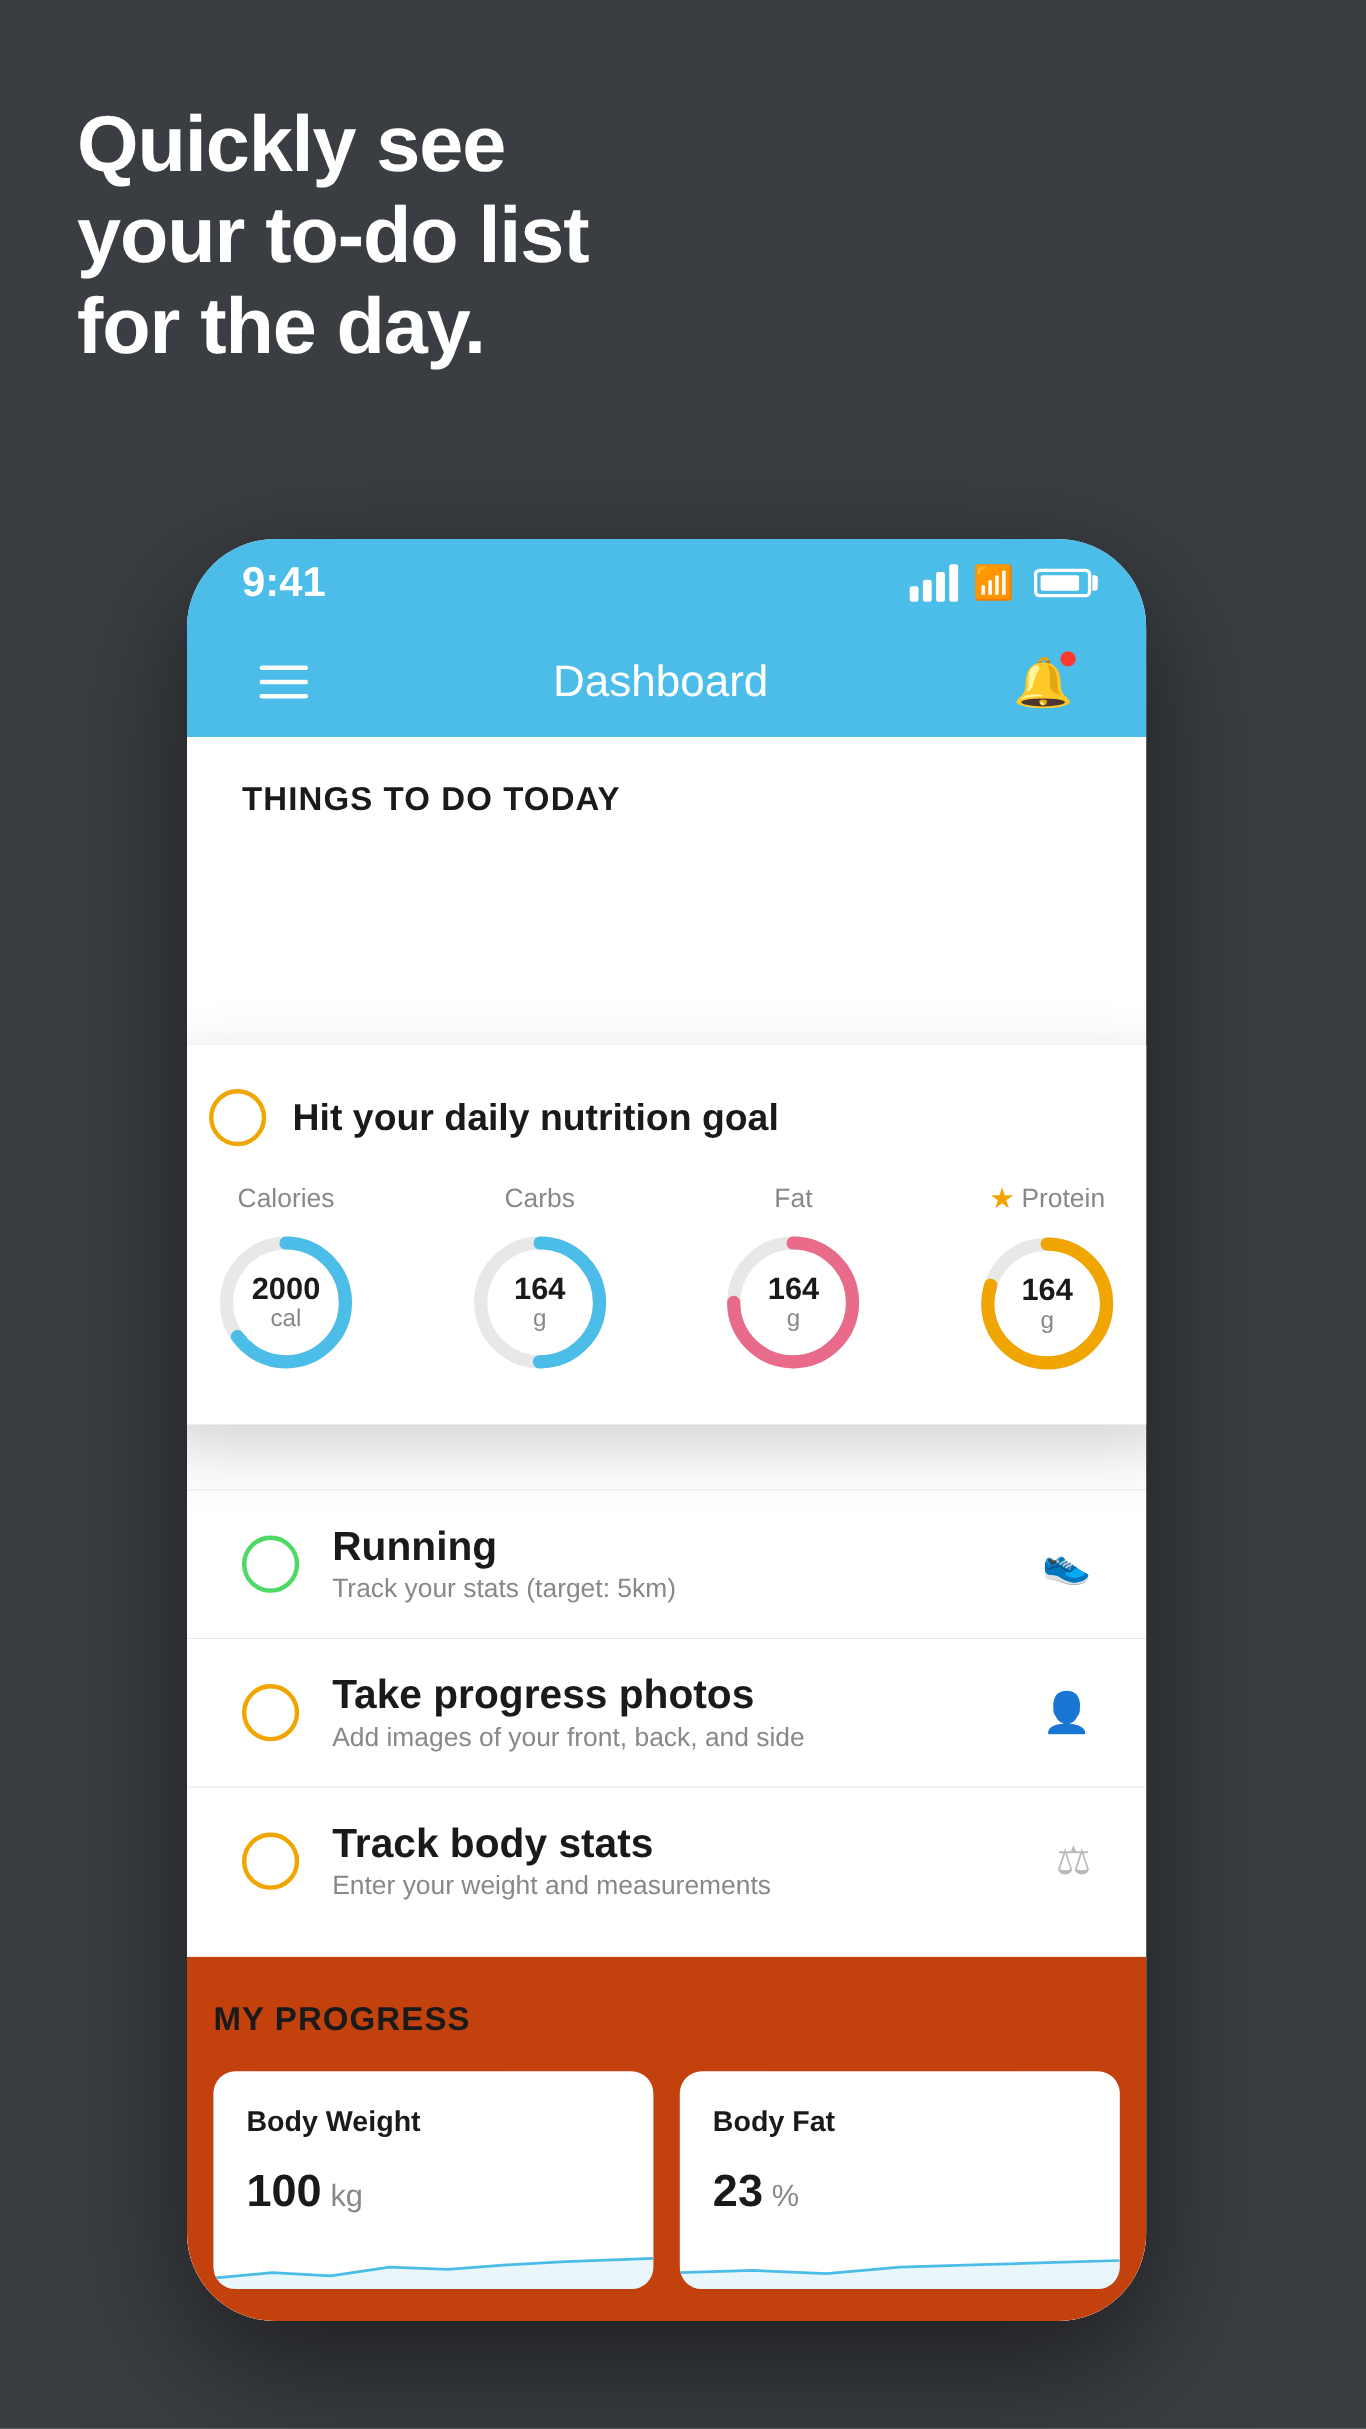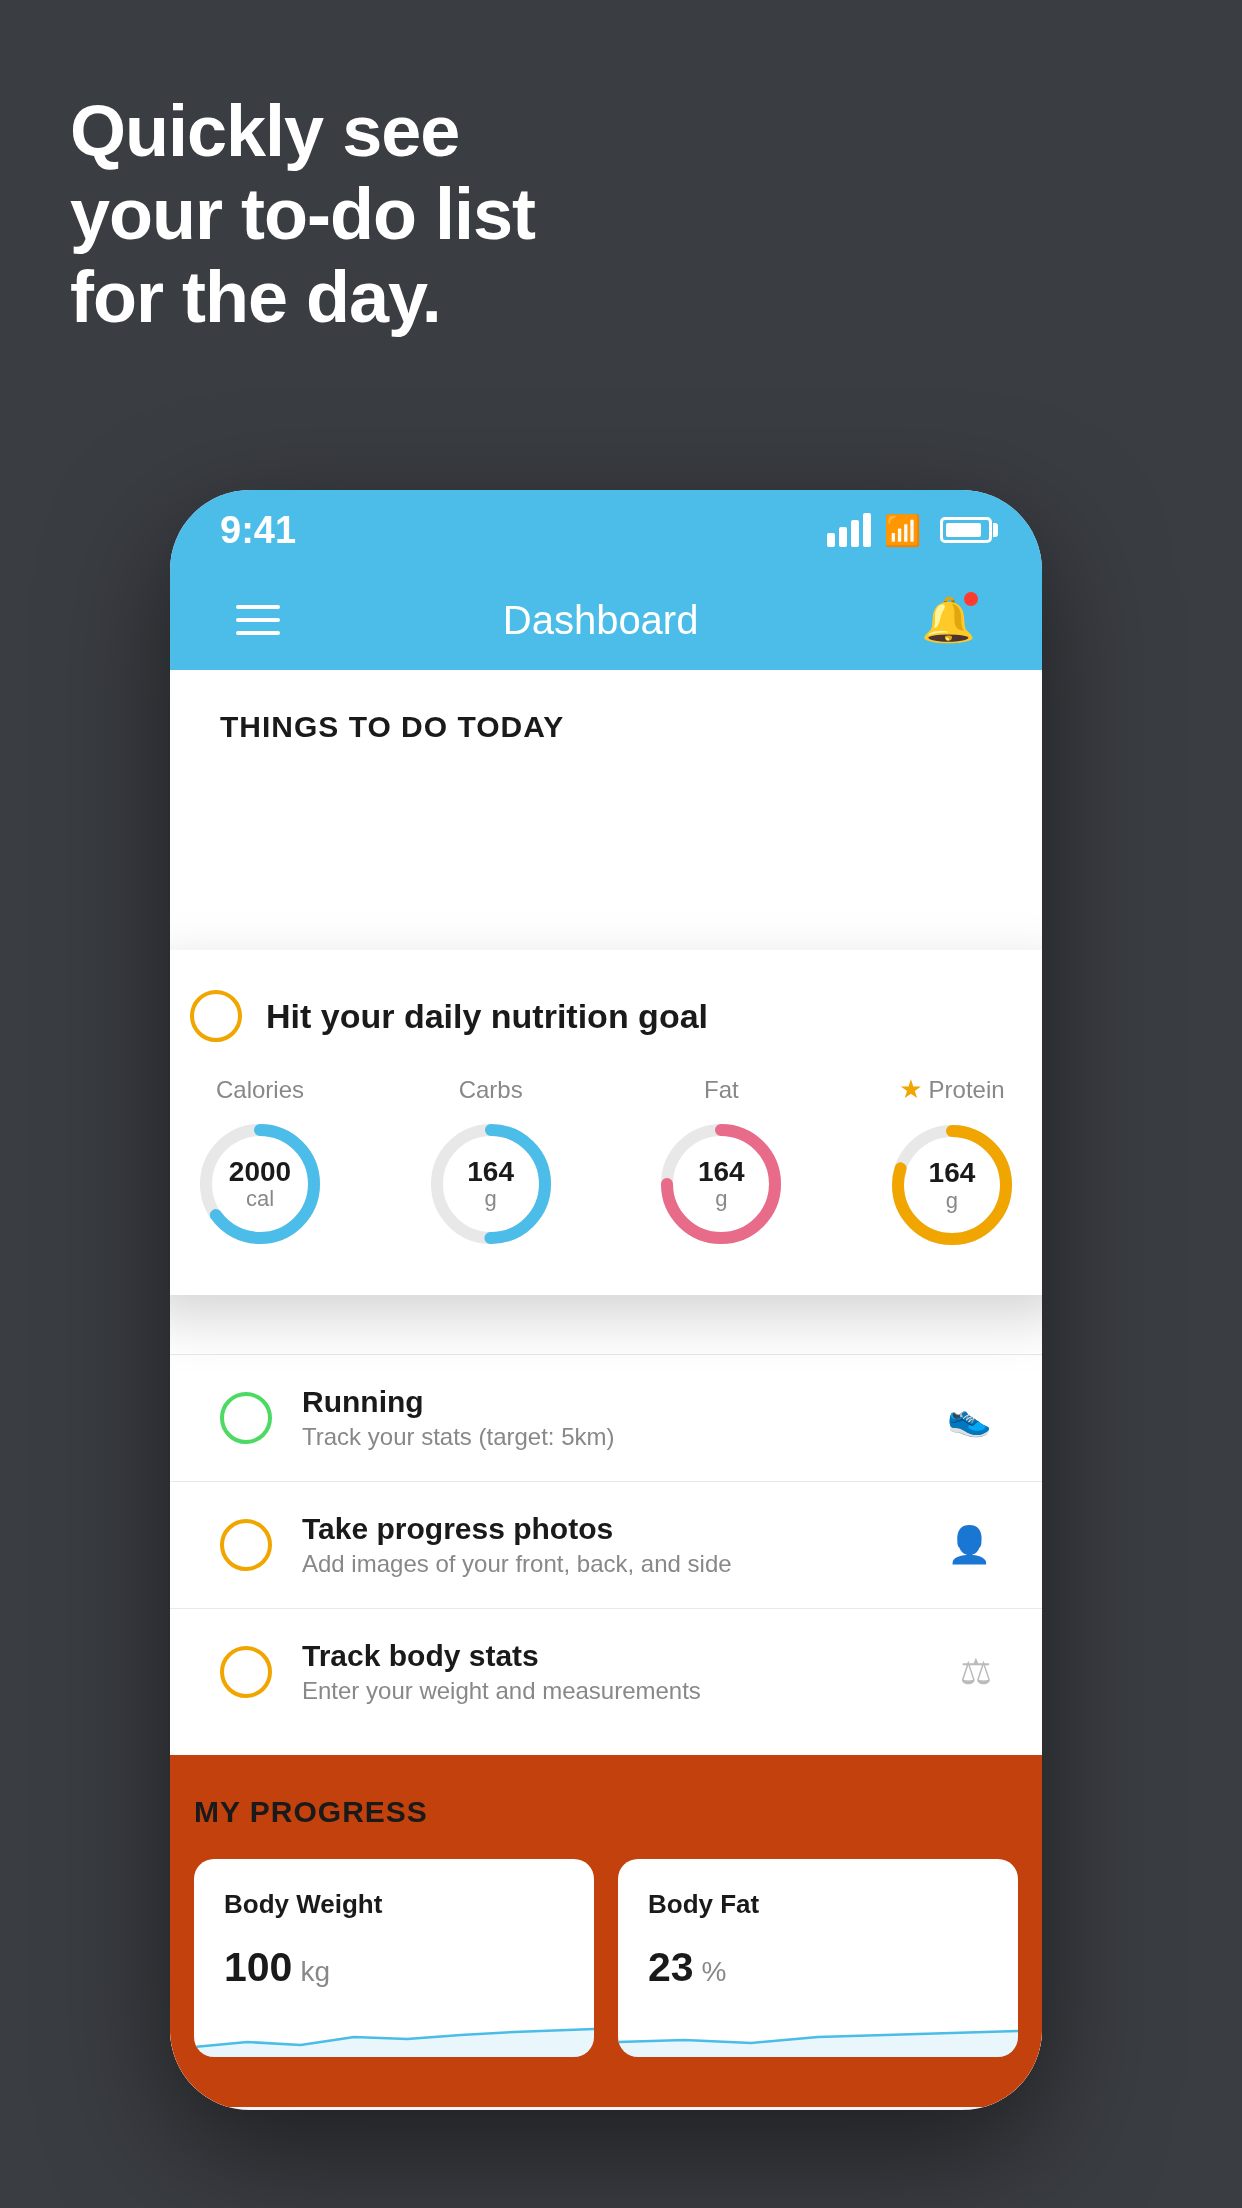--- a/index.html
+++ b/index.html
@@ -278,21 +278,21 @@
       border-radius: 50%;
       border: 4px solid #ccc;
       flex-shrink: 0;
     }
     .todo-circle.green { border-color: #4cd964; }
     .todo-circle.yellow { border-color: #f0a500; }
     .todo-text {
       flex: 1;
     }
     .todo-title {
-      font-size: 30px;
+      font-size: 37px;
       font-weight: 600;
       color: #1a1a1a;
     }
     .todo-subtitle {
       font-size: 24px;
       color: #888;
       margin-top: 4px;
     }
     .todo-icon {
       color: #bbb;

